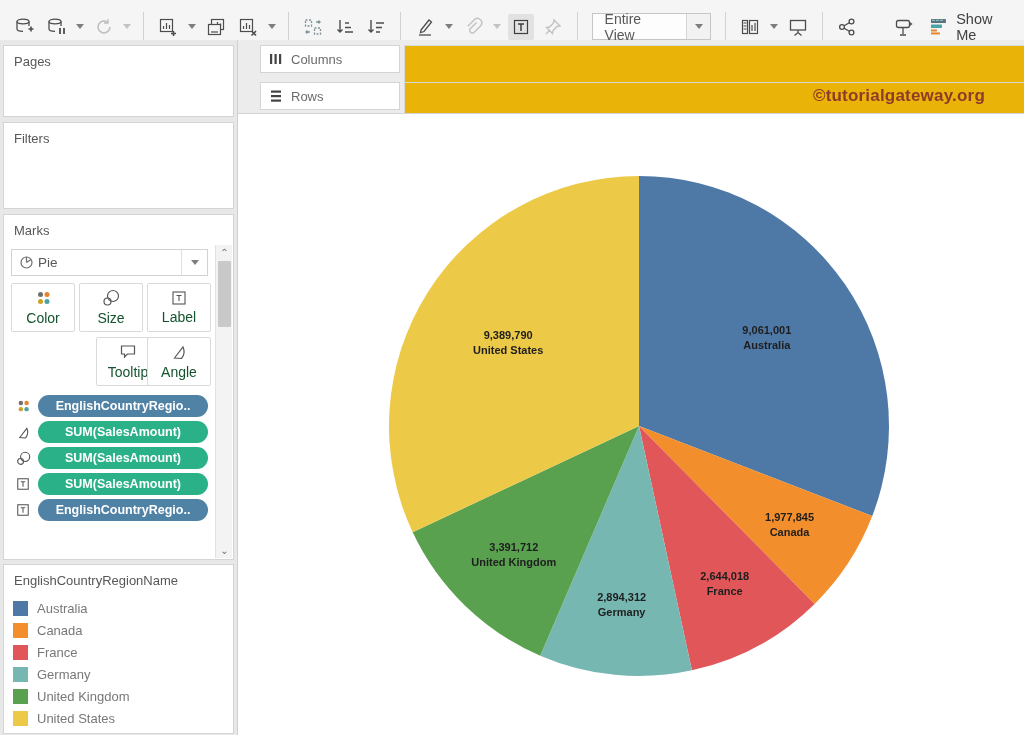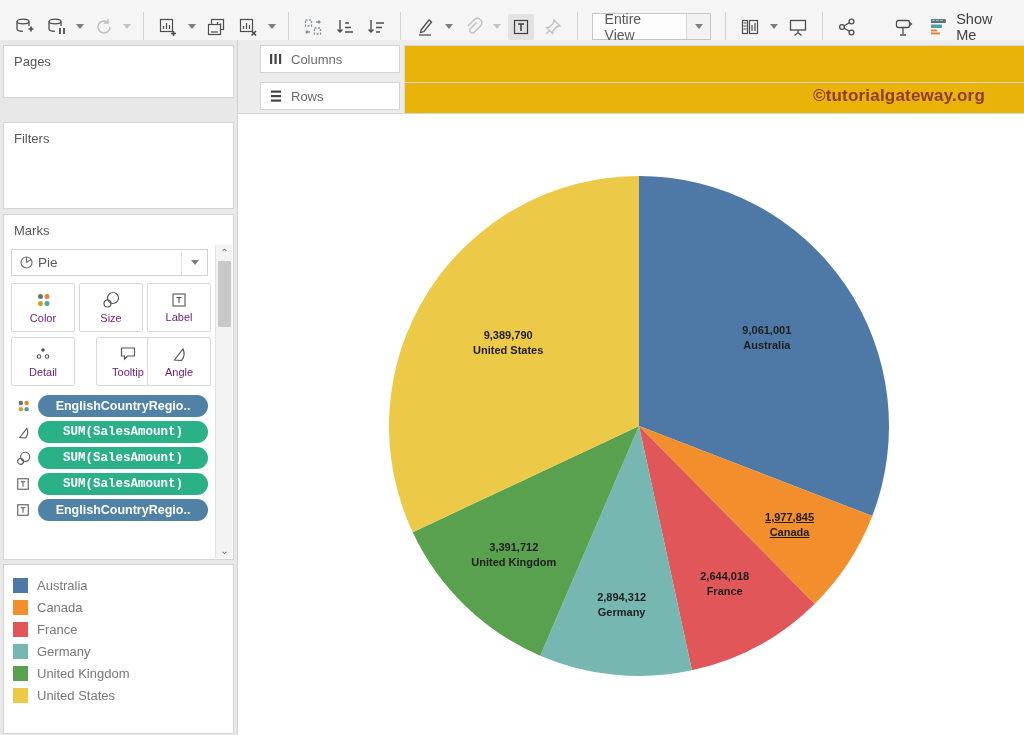--- a/index.html
+++ b/index.html
@@ -24,42 +24,42 @@
   .fit-caret { width:24px; height:100%; border-left:1px solid #d5d5d5;
     display:flex; align-items:center; justify-content:center; background:#f2f2f2; }
   .showme { display:flex; align-items:center; margin-left:10px; cursor:pointer; }
   .showme-label { font-size:14.5px; color:#3f3f3f; margin-left:7px; }
   .flex-gap { width:26px; }
 
   
   .sidebar { position:absolute; left:0; top:40px; width:237px; height:695px; background:#e8e8e8; }
   .panel { position:absolute; left:3px; width:231px; background:#ffffff; border:1px solid #d4d4d4; }
   .panel-title { font-size:13px; color:#575757; padding:8px 0 0 10px; }
-  #pages-panel  { top:5px;  height:53px; }
+  #pages-panel  { top:5px;  height:72px; }
   #filters-panel{ top:82px; height:87px; }
   #marks-panel  { top:174px; height:346px; }
   #legend-panel { top:524px; height:170px; }
 
   
   .mark-dd { position:absolute; left:7px; top:34px; width:197px; height:27px;
     border:1px solid #d2d2d2; background:#fff; display:flex; align-items:center; cursor:pointer; }
   .mark-dd-text { font-size:13.5px; color:#595959; margin-left:4px; flex:1; }
   .mark-dd-caret { width:26px; height:100%; border-left:1px solid #e0e0e0;
     display:flex; align-items:center; justify-content:center; }
   .mbtn { position:absolute; width:64px; height:49px; background:#fff; border:1px solid #dadada;
     border-radius:2px; display:flex; flex-direction:column; align-items:center;
     justify-content:center; cursor:pointer; }
-  .mbtn-label { font-size:11px; color:#701a75; margin-top:3px; }
+  .mbtn-label { font-size:14px; color:#14532d; margin-top:3px; }
   .pill-row { position:absolute; left:0; height:26px; display:flex; align-items:center; }
   .pill-ico { width:26px; display:flex; justify-content:center; margin-left:6px; }
   .pill { width:170px; height:22px; border-radius:11px; color:#fff; font-size:12.5px;
     font-weight:bold; display:flex; align-items:center; justify-content:center;
     margin-left:2px; cursor:pointer; white-space:nowrap; }
   .pill.dim { background:#5082a5; }
-  .pill.meas{ background:#2bb187;font-family:Liberation Mono, monospace; }
+  .pill.meas{ background:#2bb187; }
 
   
   .mscroll { position:absolute; right:1px; top:30px; width:17px; height:313px;
     background:#f3f3f3; border-left:1px solid #e2e2e2; }
   .mscroll .arrow { position:absolute; left:0; width:17px; height:15px; color:#6e6e6e;
     font-size:10px; text-align:center; line-height:15px; cursor:pointer; }
   .mscroll .thumb { position:absolute; left:2px; top:16px; width:13px; height:66px;
     background:#c9c9c9; border-radius:1px; cursor:pointer; }
 
   
@@ -285,28 +285,20 @@
       <span class="mbtn-label">Label</span>
     </div>
     <div class="mbtn" style="left:75px;top:68px;">
       <svg width="18" height="18" viewBox="0 0 18 18" fill="none" stroke="#555" stroke-width="1.2">
         <circle cx="11" cy="7" r="5.5"></circle>
           <circle cx="5.5" cy="12.5" r="3.5"></circle>
         </svg>
       <span class="mbtn-label">Size</span>
     </div>
 
-    <div class="mbtn" style="left:7px;top:122px;">
-      <svg width="18" height="18" viewBox="0 0 18 18">
-        <circle cx="9" cy="5" r="1.8" fill="#555"></circle>
-        <circle cx="5" cy="11.5" r="1.8" fill="none" stroke="#555" stroke-width="1.1"></circle>
-        <circle cx="13" cy="11.5" r="1.8" fill="none" stroke="#555" stroke-width="1.1"></circle>
-        </svg>
-      <span class="mbtn-label">Detail</span>
-    </div>
     <div class="mbtn" style="left:92px;top:122px;">
       <svg width="18" height="18" viewBox="0 0 18 18" fill="none" stroke="#555" stroke-width="1.2">
         <path d="M2.5 3 h13 v8 h-7 l-3 3 v-3 h-3 z"></path>
         </svg>
       <span class="mbtn-label">Tooltip</span>
     </div>
     <div class="mbtn" style="left:143px;top:122px;">
       <svg width="18" height="18" viewBox="0 0 18 18" fill="none" stroke="#555" stroke-width="1.2">
         <path d="M4.5 15 L13 4 a11 11 0 0 1 -1.5 11.5 z"></path>
         </svg>
@@ -361,20 +353,21 @@
     </div>
 
     <div class="mscroll">
       <span class="arrow" style="top:0;">⌃</span>
       <span class="thumb"></span>
       <span class="arrow" style="bottom:0;">⌄</span>
     </div>
   </div>
 
   <div class="panel" id="legend-panel">
+    <div class="panel-title">EnglishCountryRegionName</div>
     <div class="legend-list">
       <div class="legend-item">
         <span class="legend-swatch" style="background: rgb(78, 121, 167);"></span>
         <span class="legend-label">Australia</span>
       </div>
       <div class="legend-item">
         <span class="legend-swatch" style="background: rgb(242, 142, 43);"></span>
         <span class="legend-label">Canada</span>
       </div>
       <div class="legend-item">
@@ -430,21 +423,21 @@
         <path d="M 401 312 L 576.66 489.88 A 250 250 0 0 1 453.91 556.34 Z" fill="#e15759"></path>
         <path d="M 401 312 L 453.91 556.34 A 250 250 0 0 1 302.23 541.66 Z" fill="#76b7b2"></path>
         <path d="M 401 312 L 302.23 541.66 A 250 250 0 0 1 174.68 418.20 Z" fill="#59a14f"></path>
         <path d="M 401 312 L 174.68 418.20 A 250 250 0 0 1 401.00 62.00 Z" fill="#edc948"></path>
       </svg>
     <div id="pie-labels">
         <div class="pie-label" style="left: 528.822px; top: 224.327px;">
           <div>9,061,001</div>
           <div>Australia</div>
         </div>
-        <div class="pie-label" style="left: 551.56px; top: 410.649px; text-decoration: underline;">
+        <div class="pie-label" style="left: 551.56px; top: 410.649px;">
           <div>1,977,845</div>
           <div>Canada</div>
         </div>
         <div class="pie-label" style="left: 486.694px; top: 470.293px;">
           <div>2,644,018</div>
           <div>France</div>
         </div>
         <div class="pie-label" style="left: 383.665px; top: 491.163px;">
           <div>2,894,312</div>
           <div>Germany</div>

